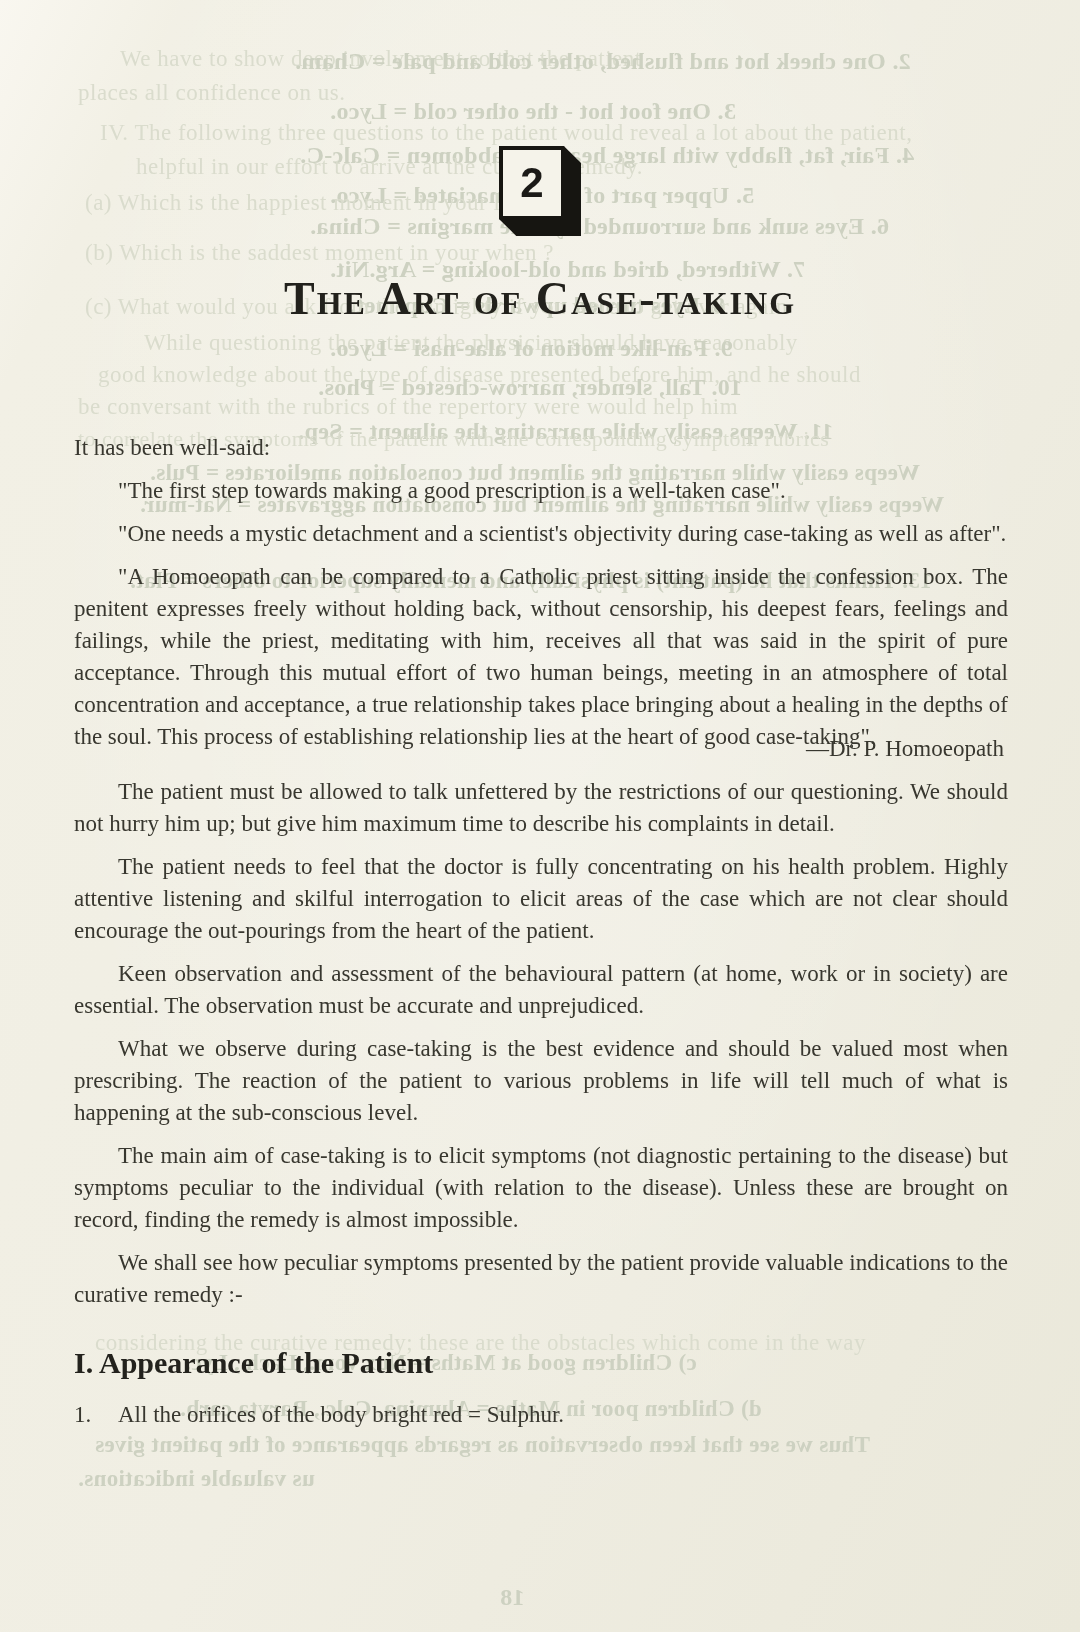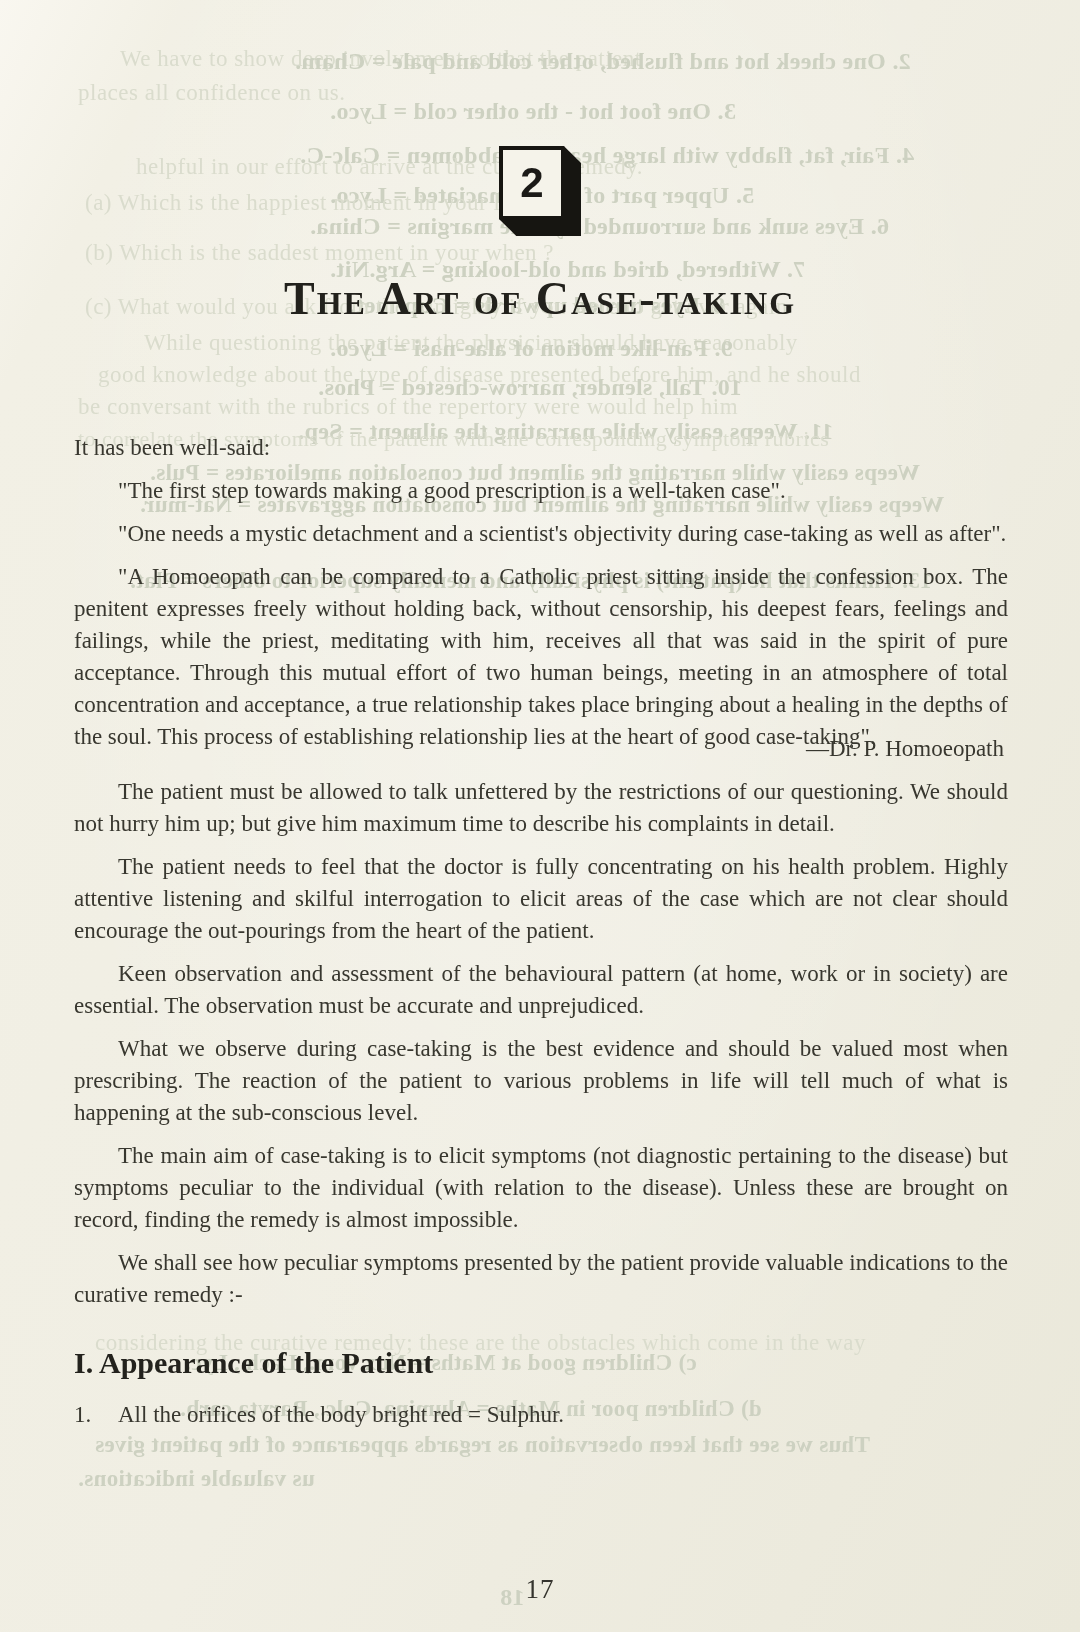--- a/index.html
+++ b/index.html
@@ -90,20 +90,21 @@
 </head>
 <body>
 
 <div class="page">
 
   <div class="ghost-layer">
       <div class="ghost" style="left: 120px; top: 46px; font-size: 23px;">We have to show deep involvement so that the patient</div>
       <div class="ghost mir" style="left: 295px; top: 48px; font-size: 24px;">2. One cheek hot and flushed, other cold and pale = Cham.</div>
       <div class="ghost" style="left: 78px; top: 80px; font-size: 23px;">places all confidence on us.</div>
       <div class="ghost mir" style="left: 330px; top: 98px; font-size: 24px;">3. One foot hot - the other cold = Lyco.</div>
+      <div class="ghost" style="left: 100px; top: 120px; font-size: 23px;">IV. The following three questions to the patient would reveal a lot about the patient,</div>
       <div class="ghost mir" style="left: 300px; top: 142px; font-size: 24px;">4. Fair, fat, flabby with large head and abdomen = Calc-C.</div>
       <div class="ghost" style="left: 136px; top: 154px; font-size: 23px;">helpful in our effort to arrive at the curative remedy.</div>
       <div class="ghost mir" style="left: 330px; top: 182px; font-size: 24px;">5. Upper part of body emaciated = Lyco.</div>
       <div class="ghost" style="left: 85px; top: 190px; font-size: 23px;">(a) Which is the happiest moment in your life ?</div>
       <div class="ghost mir" style="left: 310px; top: 213px; font-size: 24px;">6. Eyes sunk and surrounded by blue margins = China.</div>
       <div class="ghost" style="left: 85px; top: 240px; font-size: 23px;">(b) Which is the saddest moment in your when ?</div>
       <div class="ghost mir" style="left: 330px; top: 256px; font-size: 24px;">7. Withered, dried and old-looking = Arg.Nit.</div>
       <div class="ghost mir" style="left: 350px; top: 292px; font-size: 24px;">8. Eyes turned upwards = Cup-met.</div>
       <div class="ghost" style="left: 85px; top: 294px; font-size: 23px;">(c) What would you ask from the Almighty if you were to get over again</div>
       <div class="ghost" style="left: 144px; top: 330px; font-size: 23px;">While questioning the patient the physician should have reasonably</div>
@@ -146,15 +147,14 @@
     <p>We shall see how peculiar symptoms presented by the patient provide valuable indications to the curative remedy :-</p>
 
     <h2 class="section-heading">I. Appearance of the Patient</h2>
 
     <div class="list-item">
       <span class="num">1.</span>
       <span>All the orifices of the body bright red = Sulphur.</span>
     </div>
   </div>
 
-  <div class="page-number">17</div>
 
 </div>
 
 </body></html>

